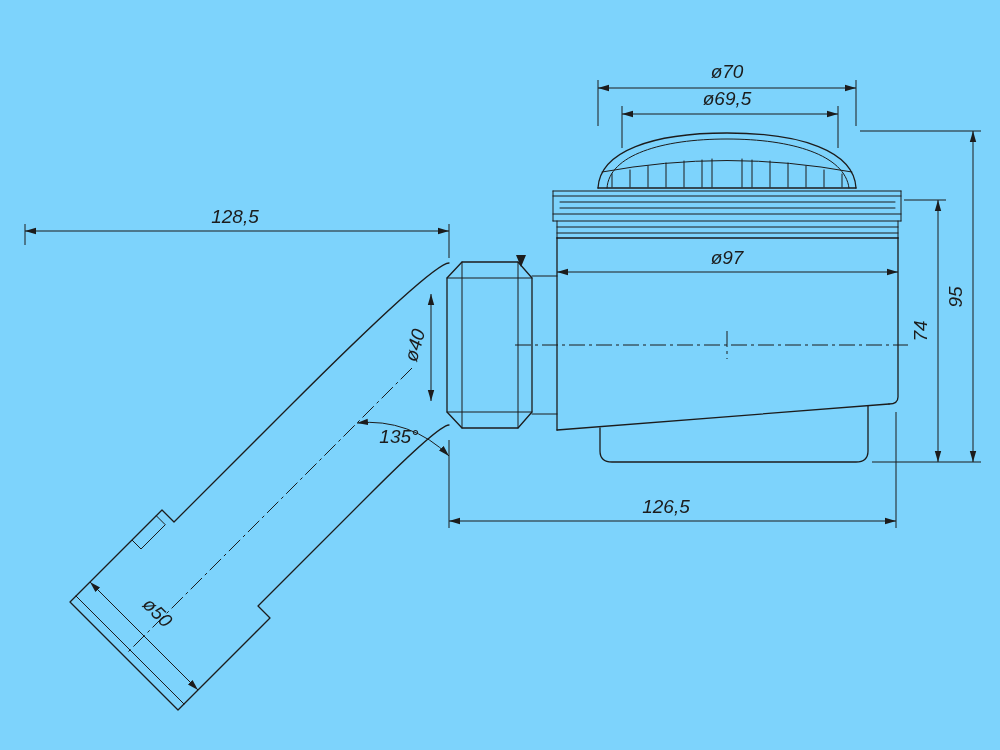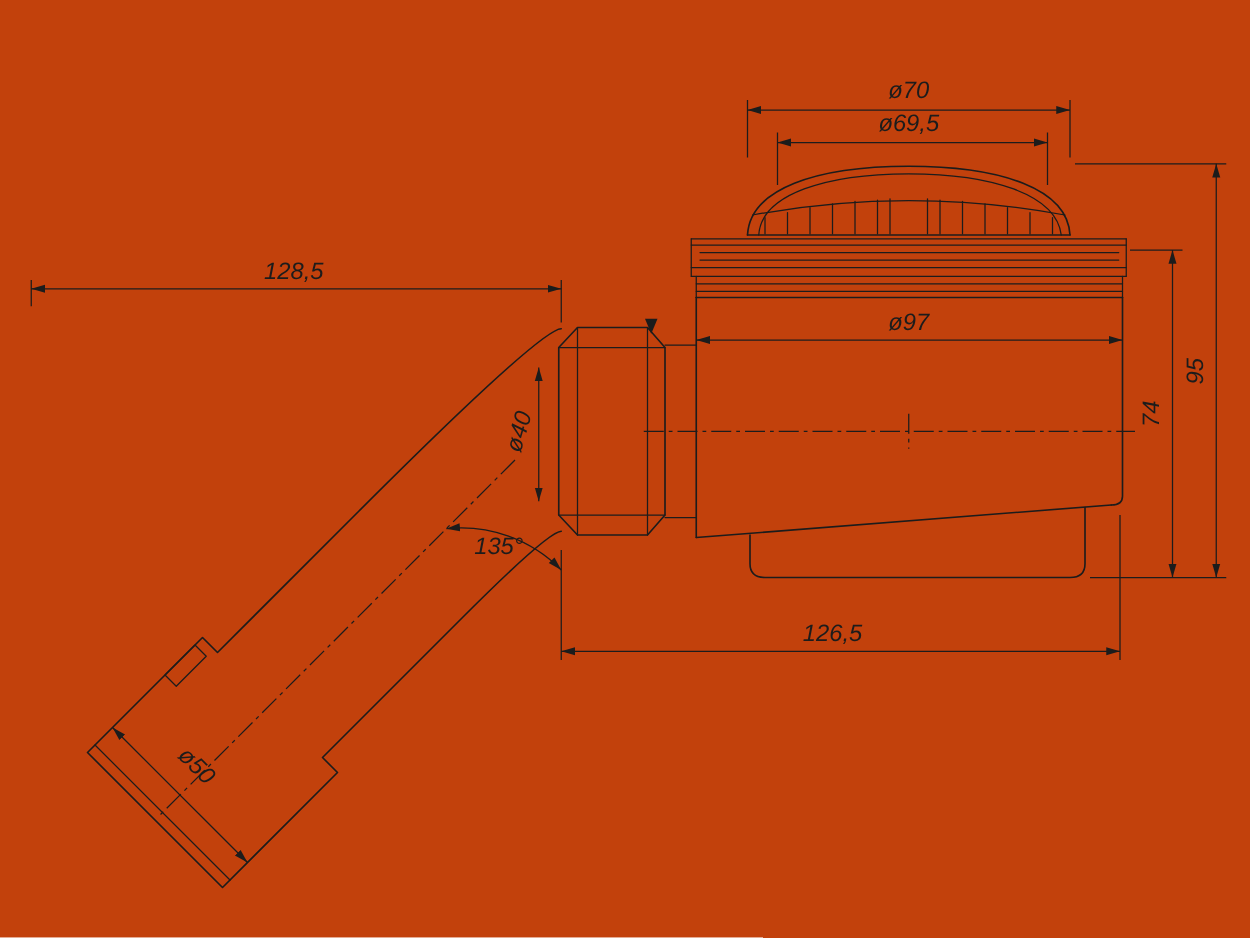--- a/index.html
+++ b/index.html
@@ -1,16 +1,16 @@
 <!DOCTYPE html>
 <html><head>
 <meta charset="utf-8">
 <style>
   html,body{margin:0;padding:0;background:#ffffff;}
-  .canvas{width:1000px;height:750px;background:#c2410c;position:relative;overflow:hidden;}
+  .canvas{width:1000px;height:750px;background:#7dd3fc;position:relative;overflow:hidden;}
   svg{display:block;}
   .ln{fill:none;stroke:#1c1c1c;stroke-width:1.3;stroke-linecap:round;stroke-linejoin:round;}
   .thin{stroke-width:1;}
   .cl{fill:none;stroke:#1c1c1c;stroke-width:1;stroke-dasharray:16 4 3 4;}
   .dim{fill:none;stroke:#1c1c1c;stroke-width:1;}
   .ext{fill:none;stroke:#1c1c1c;stroke-width:1;}
   .solid{fill:#1c1c1c;stroke:none;}
   text.d{font-family:"Liberation Sans",sans-serif;font-style:italic;font-size:19px;fill:#1c1c1c;text-anchor:middle;}
 </style>
 </head>

